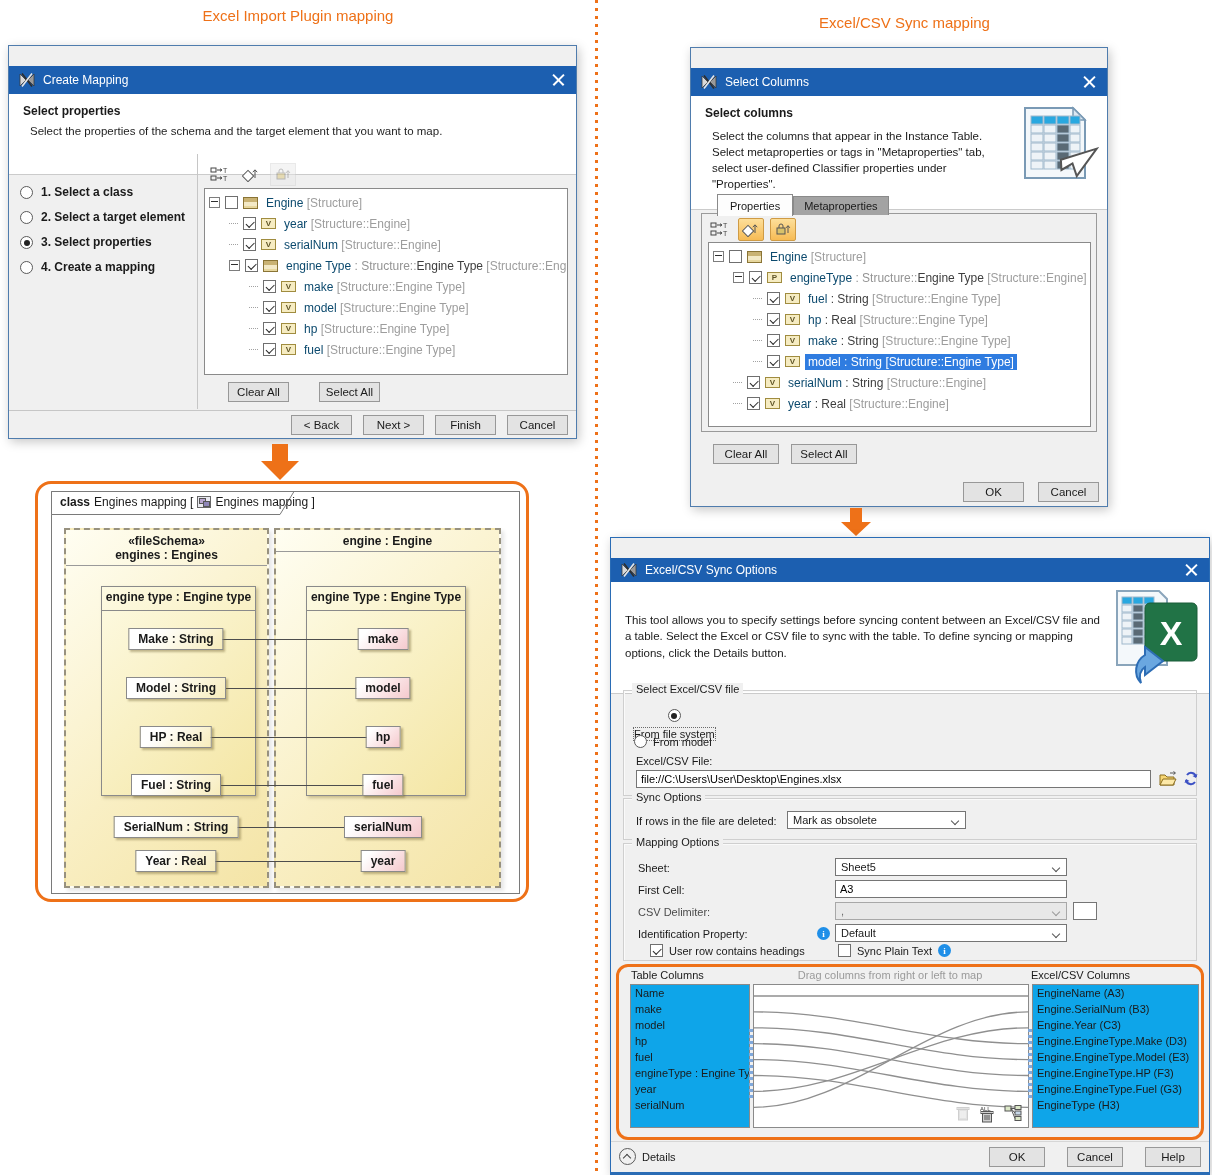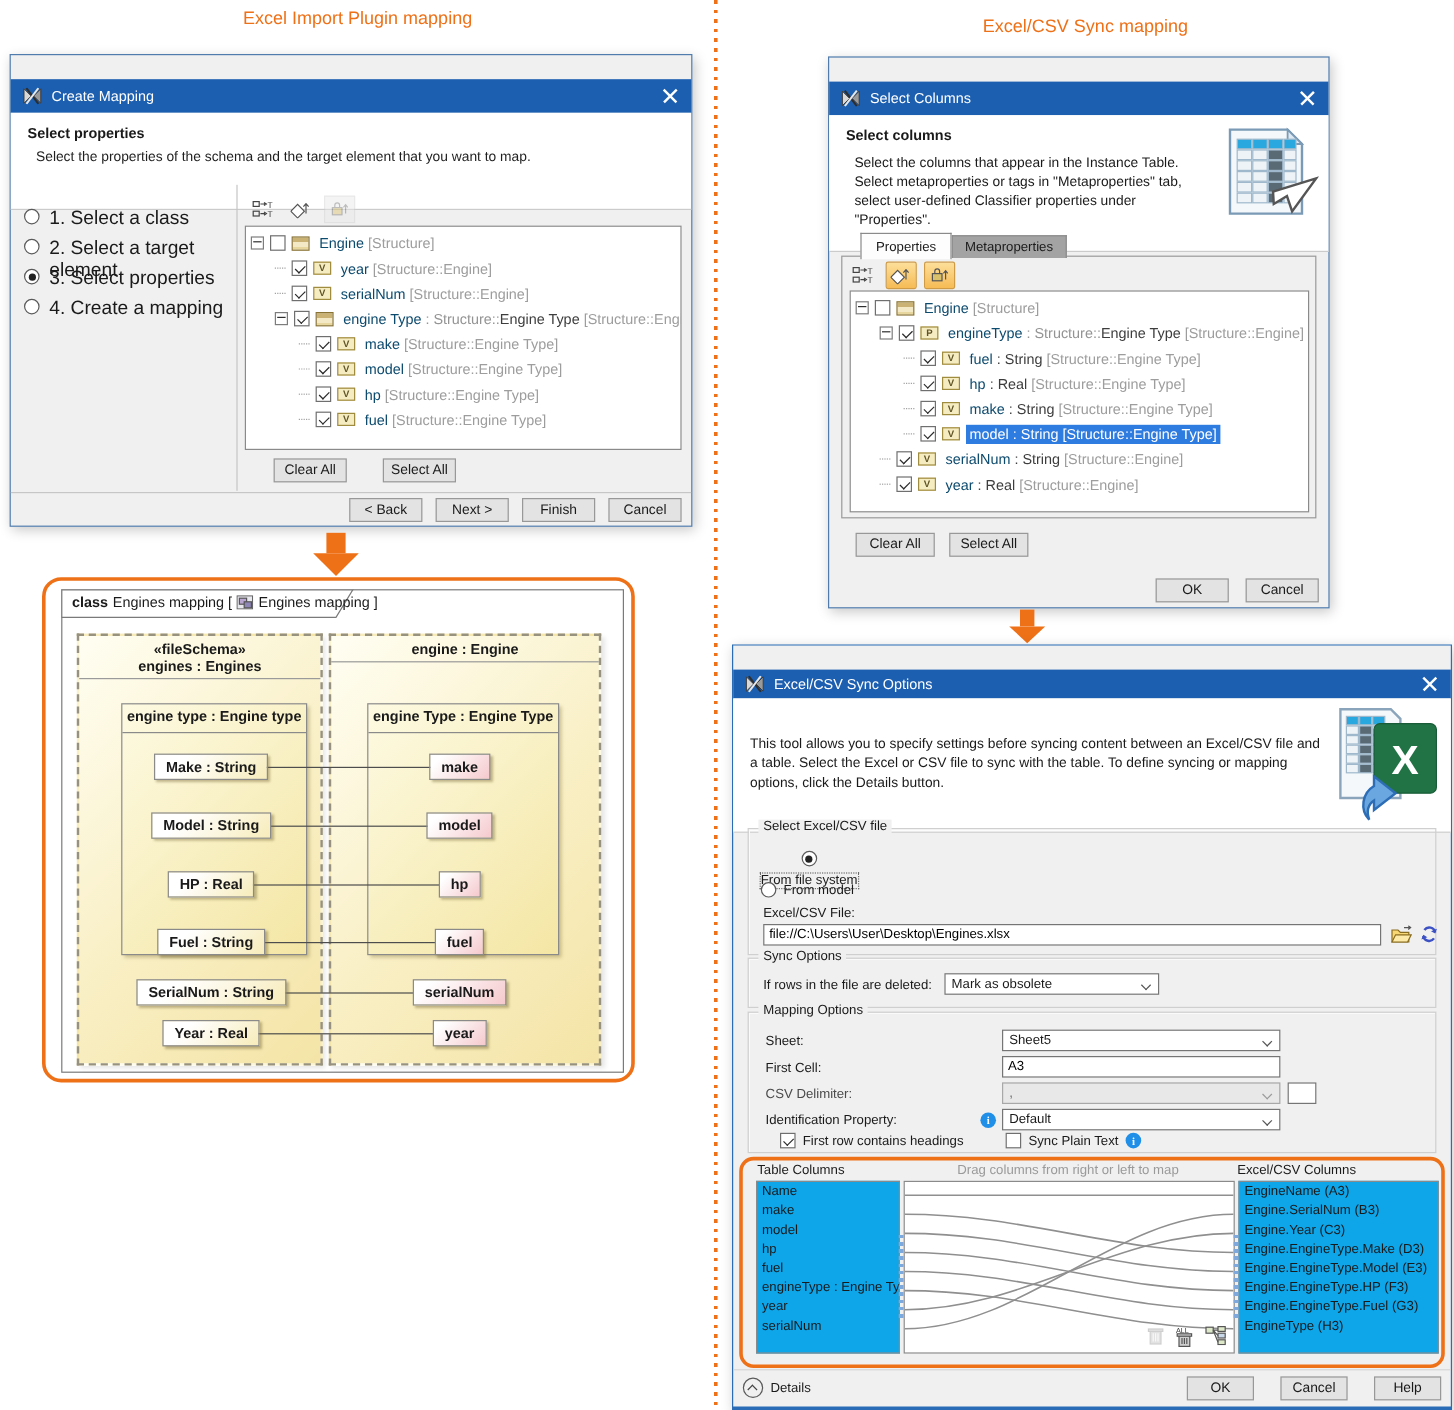--- a/index.html
+++ b/index.html
@@ -44,21 +44,21 @@
   .tlabel{white-space:nowrap;padding:1px 3px;}
   .tname{color:#0c4a6e;} .ttype{color:#3d3d3d;} .tmut{color:#949494;} .tbr{color:#9d9d9d;}
   .tlabel.sel{background:#2f7ce0;}
   .tlabel.sel span{color:#fff;}
 
   
   .dlg-create{left:8px;top:45px;width:567px;height:392px;}
   .dlg-create .dlghead{height:80px;}
   .cm-body{position:absolute;left:0;top:108px;width:565px;height:255px;display:flex;}
   .cm-steps{width:189px;border-right:1px solid #c6c6c6;padding-top:20px;box-sizing:border-box;}
-  .step{display:flex;align-items:flex-start;gap:8px;height:25px;padding-left:11px;font-weight:normal;font-size:16px;}
+  .step{display:flex;align-items:flex-end;gap:8px;height:25px;padding-left:11px;font-weight:bold;font-size:12px;}
   .radio{width:13px;height:13px;border:1px solid #5a5a5a;border-radius:50%;background:#fff;position:relative;flex:none;box-sizing:border-box;}
   .radio.on::after{content:"";position:absolute;left:2.5px;top:2.5px;width:6px;height:6px;border-radius:50%;background:#222;}
   .cm-right{flex:1;padding:8px 5px 0 6px;}
   .ttoolbar{display:flex;align-items:center;gap:6px;height:24px;padding-left:2px;}
   .tbtn{width:24px;height:21px;display:flex;align-items:center;justify-content:center;border:1px solid transparent;}
   .tbtn.toggled{background:linear-gradient(#fddf9a,#f6bb55);border:1px solid #cf9b45;border-radius:2px;}
   .tbtn.disabled{opacity:.45;background:#e8e8e8;border:1px solid #cfcfcf;}
   #tree-left{width:364px;height:187px;margin-top:2px;}
   .cm-listbtns{display:flex;gap:30px;margin:7px 0 0 24px;}
   .cm-listbtns .btn{width:61px;}
@@ -572,21 +572,21 @@
         <span>,</span>
       </div>
       <span class="abs" style="left:449px;top:58px;width:24px;height:18px;border:1px solid #757575;background:#fff;box-sizing:border-box;"></span>
       <span class="frm-label" style="left:14px;top:84px;">Identification Property:</span>
       <span class="info abs" style="left:193px;top:83px;">i</span>
       <div class="dd" style="left:211px;top:80px;width:232px;">
         <span>Default</span>
       </div>
       <div class="cbrow" style="left:26px;top:100px;">
         <span class="cbx on"></span>
-        <span>First row contains headings</span>
+        <span>User row contains headings</span>
       </div>
       <div class="cbrow" style="left:214px;top:100px;">
         <span class="cbx"></span>
         <span>Sync Plain Text</span>
         <span class="info">i</span>
       </div>
     </div>
 
     <div class="maphl"></div>
     <span class="maplbl" style="left:20px;top:431px;">Table Columns</span>

